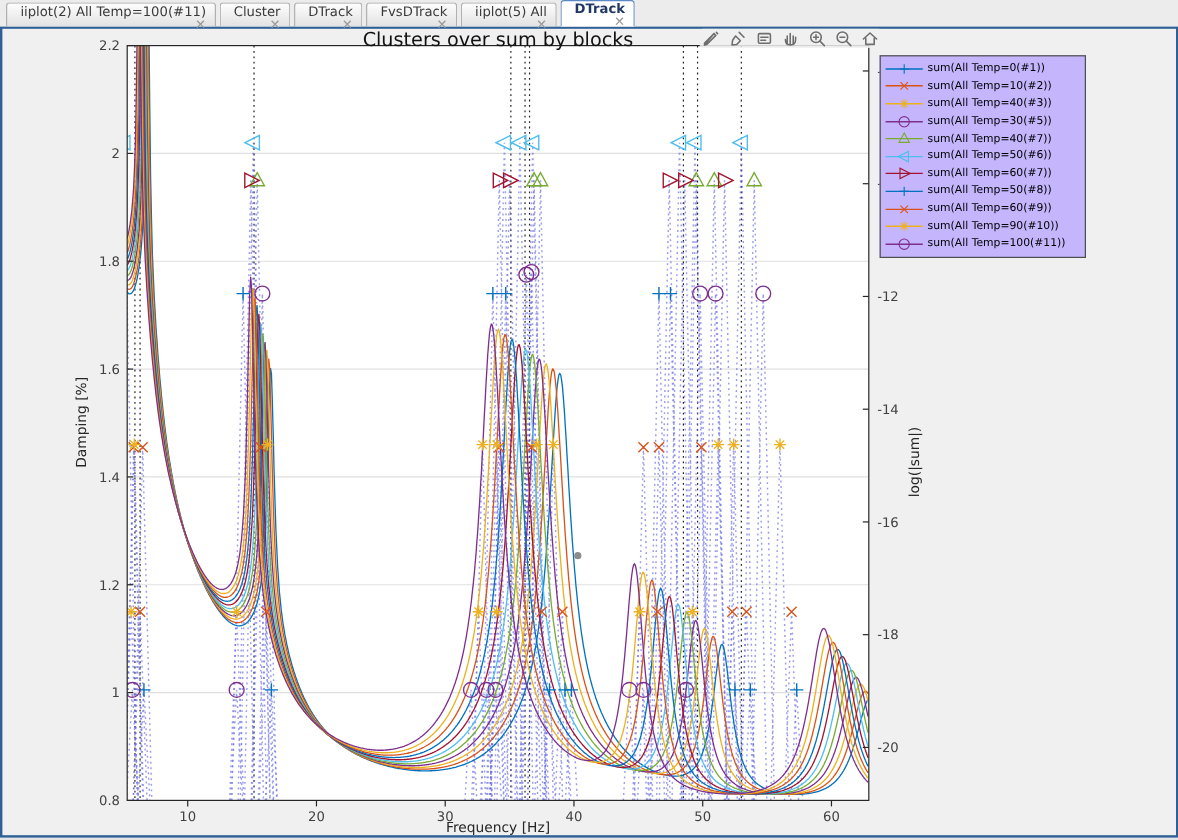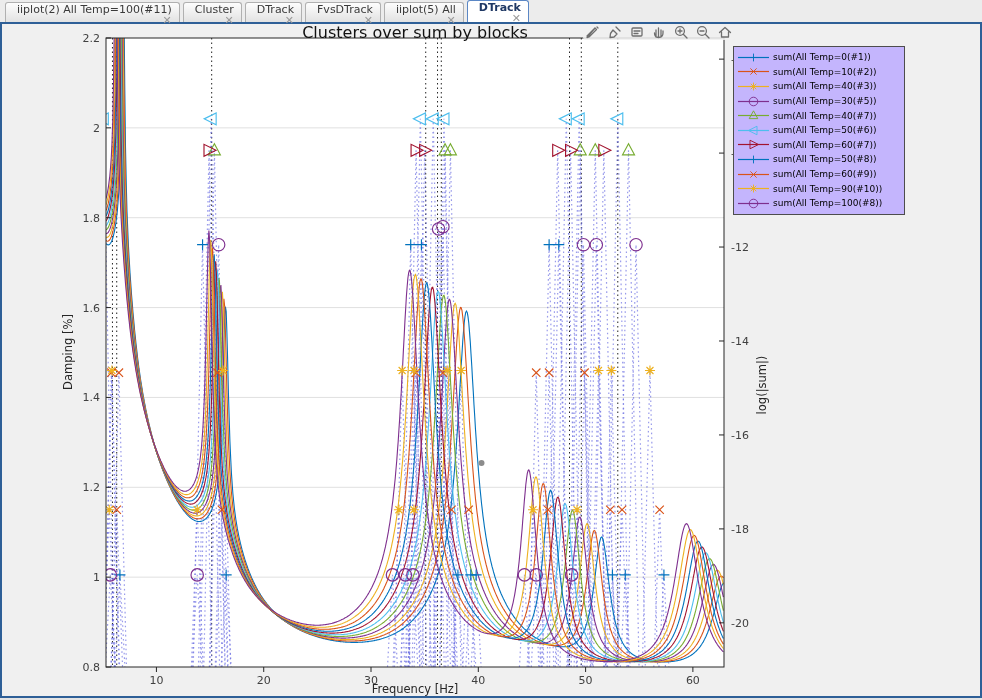--- a/index.html
+++ b/index.html
@@ -499,15 +499,15 @@
     </div>
     <div class="legend-row">
       <svg viewBox="0 0 33 13">
         <line x1="1" x2="32" y1="6.5" y2="6.5" stroke="#7E2F8E" stroke-width="1.2"></line>
         <g>
           <g transform="translate(16.5,6.5) scale(0.78) translate(-16.5,-6.5)">
             <circle cx="16.5" cy="6.5" r="5.5" stroke="#7E2F8E" fill="none" stroke-width="1.2"></circle>
           </g>
         </g>
       </svg>
-      <span class="lab">sum(All Temp=100(#8))</span>
+      <span class="lab">sum(All Temp=100(#11))</span>
     </div>
   </div>
 
 </body></html>

